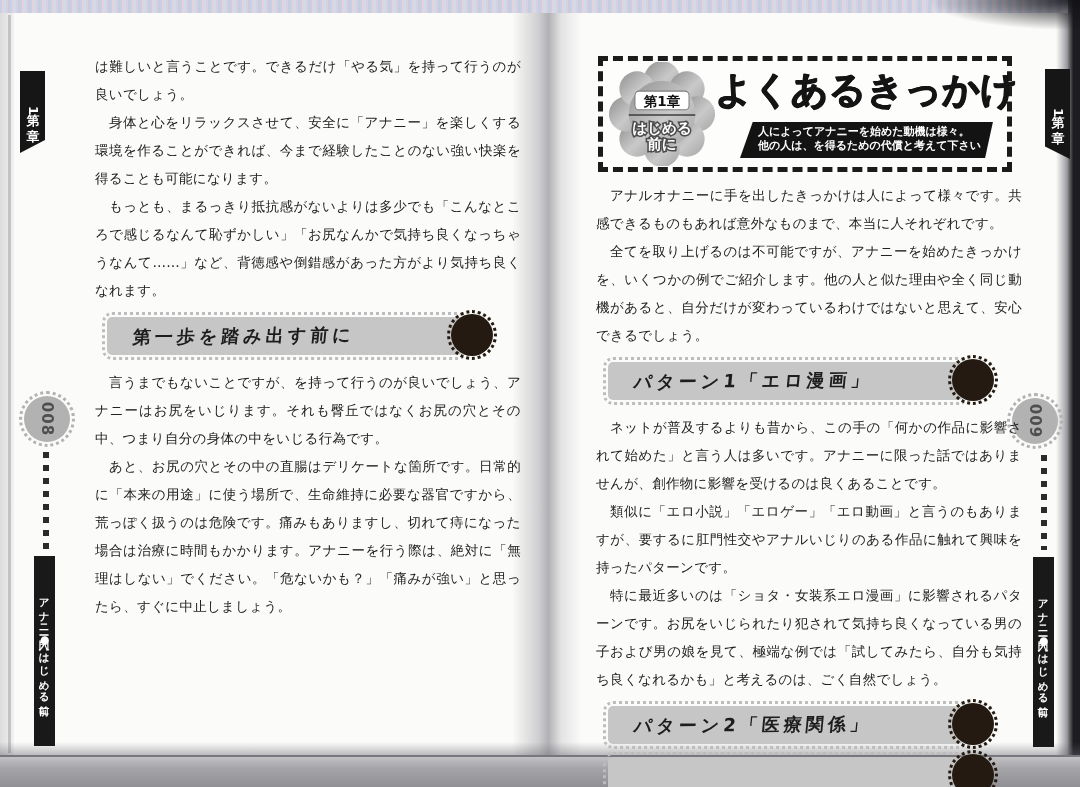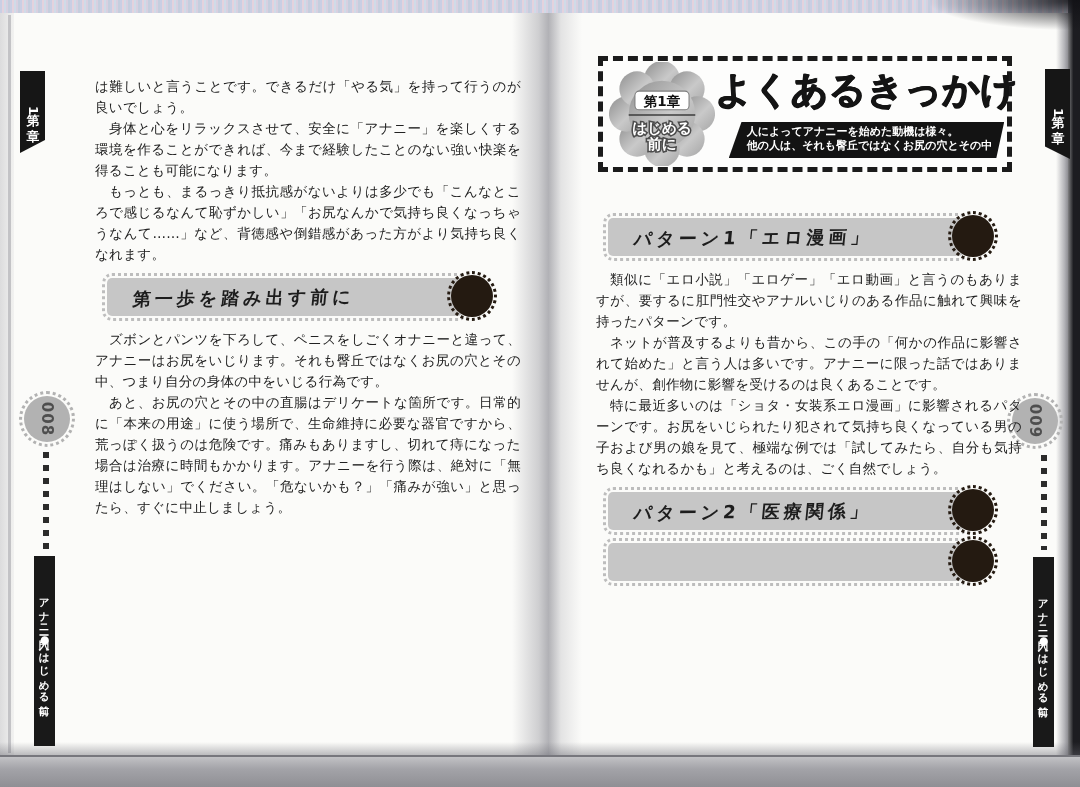--- a/index.html
+++ b/index.html
@@ -94,24 +94,23 @@
     display: flex; align-items: center; justify-content: center;
     font-size: 10.5px; font-weight: bold; letter-spacing: 1px;
     white-space: nowrap;
   }
   .spine-left  { left: 34px;   top: 556px; }
   .spine-right { left: 1033px; top: 557px; }
 
   
   .col {
     position: absolute; width: 426px;
-    font-size: 13.5px; line-height: 21px; color: #222;
+    font-size: 13.5px; line-height: 28px; color: #222;
     letter-spacing: 0.3px;
     text-align: justify;
-    margin-top: 24px;
   }
   .col-left  { left: 95px;  top: 52px; }
   .col-right { left: 596px; top: 181px; }
   .col p { margin: 0; }
 
   
   .h-banner {
     position: relative;
     width: 356px; height: 38px;
     margin: 13px 0 13px 12px;
@@ -192,21 +191,21 @@
   <div class="col col-left">
     <p>は難しいと言うことです。できるだけ「やる気」を持って行うのが良いでしょう。</p>
     <p>　身体と心をリラックスさせて、安全に「アナニー」を楽しくする環境を作ることができれば、今まで経験したことのない強い快楽を得ることも可能になります。</p>
     <p>　もっとも、まるっきり抵抗感がないよりは多少でも「こんなところで感じるなんて恥ずかしい」「お尻なんかで気持ち良くなっちゃうなんて……」など、背徳感や倒錯感があった方がより気持ち良くなれます。</p>
 
     <div class="h-banner">
       <span class="h-text">第一歩を踏み出す前に</span>
       <span class="h-dot"></span>
     </div>
 
-    <p>　ズボンとパンツを下ろして、ペニスをしごくオナニーと違って、アナニーはお尻をいじります。それも臀丘ではなくお尻の穴とその中、つまり自分の身体の中をいじる行為です。</p>
+    <p>　言うまでもないことですが、を持って行うのが良いでしょう、アナニーはお尻をいじります。それも臀丘ではなくお尻の穴とその中、つまり自分の身体の中をいじる行為です。</p>
     <p>　あと、お尻の穴とその中の直腸はデリケートな箇所です。日常的に「本来の用途」に使う場所で、生命維持に必要な器官ですから、荒っぽく扱うのは危険です。痛みもありますし、切れて痔になった場合は治療に時間もかかります。アナニーを行う際は、絶対に「無理はしない」でください。「危ないかも？」「痛みが強い」と思ったら、すぐに中止しましょう。</p>
   </div>
 
   <div class="title-box">
     <div class="flower-wrap">
       <svg width="106" height="104" viewBox="0 0 100 100">
         <defs>
           <linearGradient id="petalGrad" x1="0" y1="0" x2="1" y2="1">
             <stop offset="0" stop-color="#8f8f8f"></stop>
             <stop offset="0.55" stop-color="#c9c9c9"></stop>
@@ -228,33 +227,35 @@
         <text x="50" y="42" text-anchor="middle" font-size="13" font-weight="bold" fill="#111111">第1章</text>
         <line x1="18" y1="51" x2="82" y2="51" stroke="#3c3c3c" stroke-width="1.6"></line>
         <text x="50" y="68" text-anchor="middle" font-size="14" font-weight="bold" fill="#ffffff" stroke="#4c4c4c" stroke-width="3" paint-order="stroke">はじめる</text>
         <text x="50" y="84" text-anchor="middle" font-size="14" font-weight="bold" fill="#ffffff" stroke="#4c4c4c" stroke-width="3" paint-order="stroke">前に</text>
       </svg>
     </div>
     <div class="title-right">
       <div class="main-title">よくあるきっかけ</div>
       <div class="sub-banner">
         <div>人によってアナニーを始めた動機は様々。</div>
-        <div>他の人は、それも臀丘ではなくお尻の穴とその中</div>
+        <div>他の人は、を得るための代償と考えて下さい</div>
       </div>
     </div>
   </div>
 
   <div class="col col-right">
+    <p>　アナルオナニーに手を出したきっかけは人によって様々です。共感できるものもあれば意外なものまで、本当に人それぞれです。</p>
+    <p>　全てを取り上げるのは不可能ですが、アナニーを始めたきっかけを、いくつかの例でご紹介します。他の人と似た理由や全く同じ動機があると、自分だけが変わっているわけではないと思えて、安心できるでしょう。</p>
 
     <div class="h-banner">
       <span class="h-text">パターン1「エロ漫画」</span>
       <span class="h-dot"></span>
     </div>
+    <p>　ネットが普及するよりも昔から、この手の「何かの作品に影響されて始めた」と言う人は多いです。アナニーに限った話ではありませんが、創作物に影響を受けるのは良くあることです。</p>
     <p>　類似に「エロ小説」「エロゲー」「エロ動画」と言うのもありますが、要するに肛門性交やアナルいじりのある作品に触れて興味を持ったパターンです。</p>
-    <p>　ネットが普及するよりも昔から、この手の「何かの作品に影響されて始めた」と言う人は多いです。アナニーに限った話ではありませんが、創作物に影響を受けるのは良くあることです。</p>
     <p>　特に最近多いのは「ショタ・女装系エロ漫画」に影響されるパターンです。お尻をいじられたり犯されて気持ち良くなっている男の子および男の娘を見て、極端な例では「試してみたら、自分も気持ち良くなれるかも」と考えるのは、ごく自然でしょう。</p>
 
     <div class="h-banner">
       <span class="h-text">パターン2「医療関係」</span>
       <span class="h-dot"></span>
     </div>
 
     <div class="h-banner">
 
       <span class="h-dot"></span>

